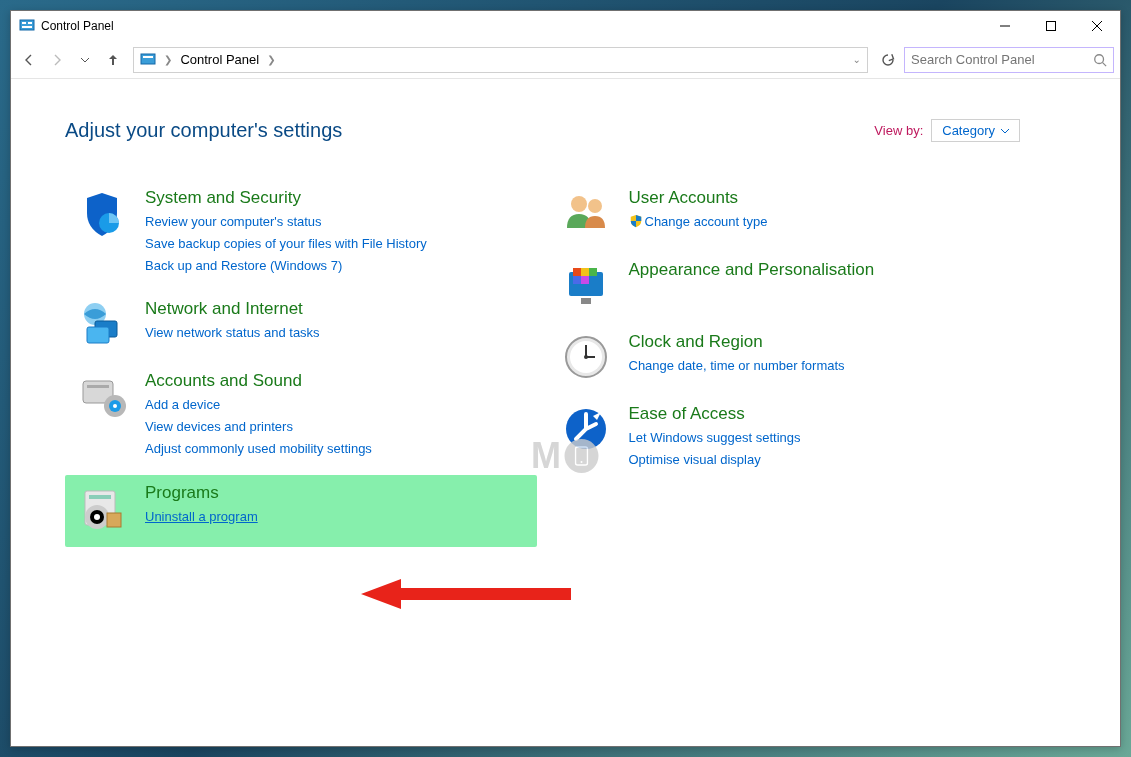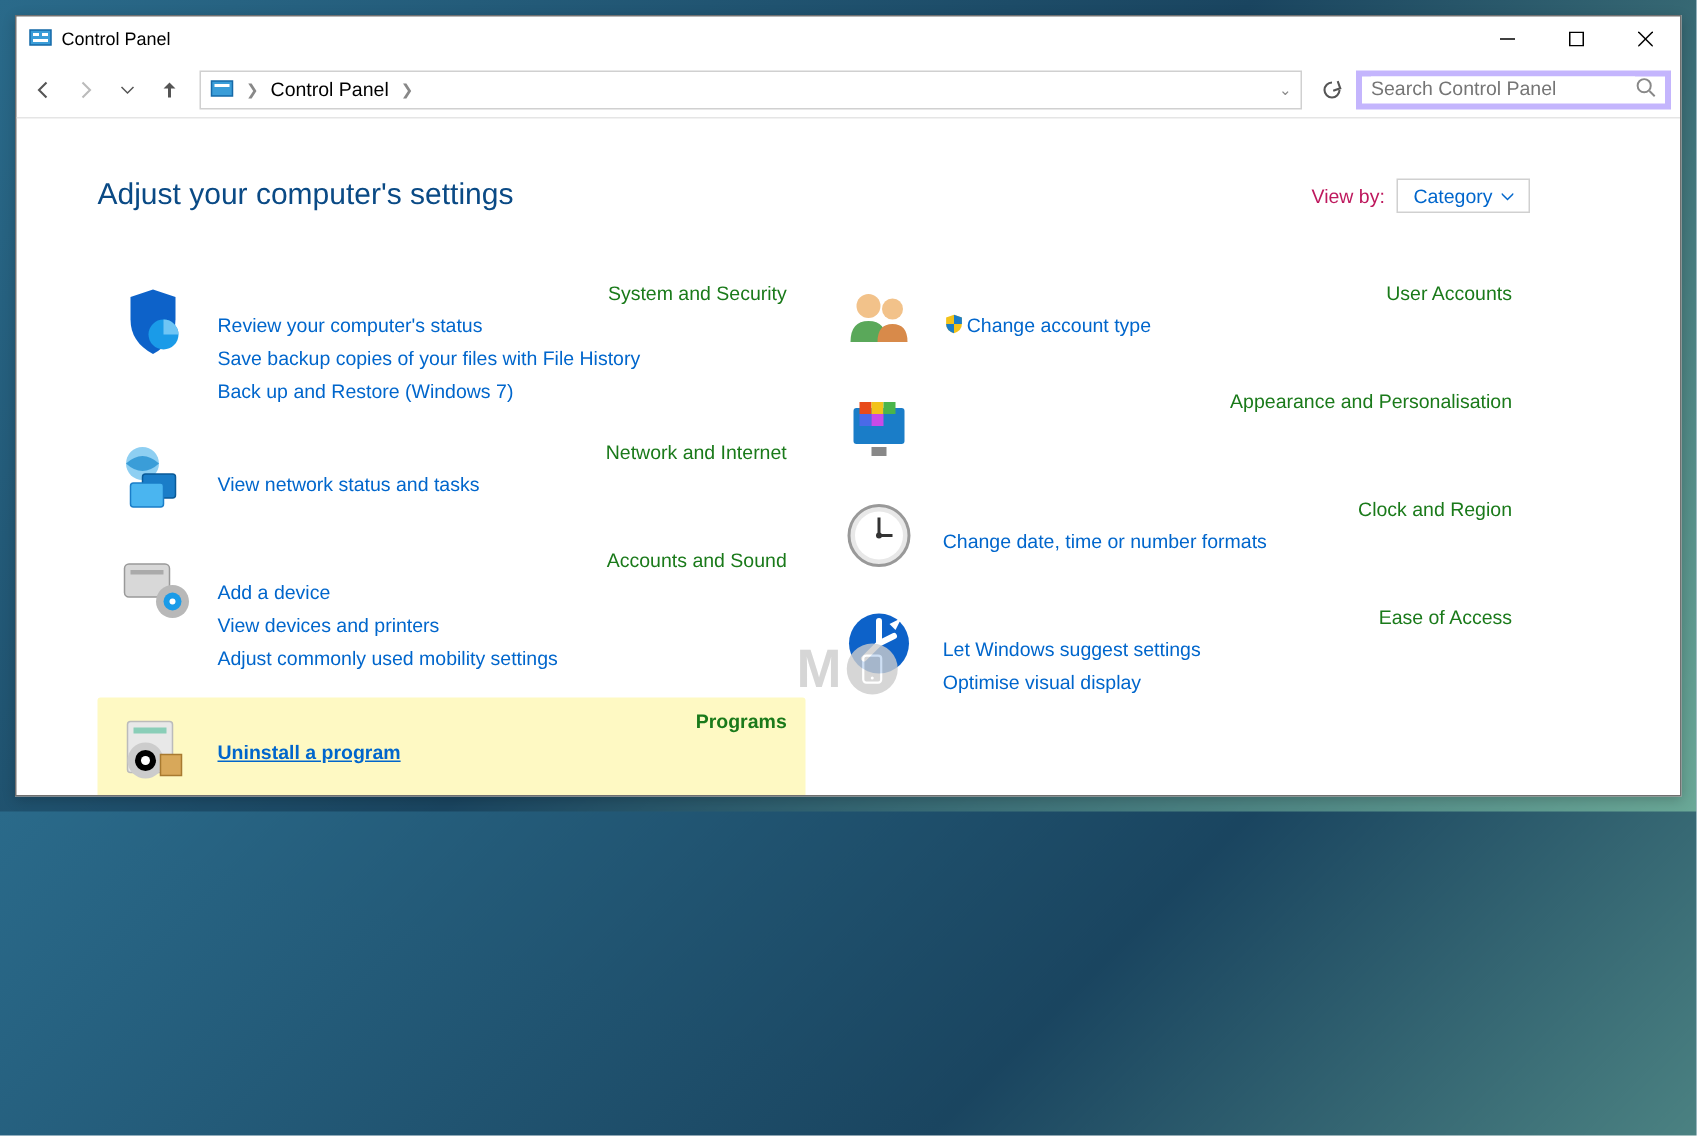--- a/index.html
+++ b/index.html
@@ -1,45 +1,45 @@
 <!DOCTYPE html>
 <html><head>
 <meta charset="utf-8">
 <style>
 * { box-sizing: border-box; margin: 0; padding: 0; font-family: "Segoe UI", Tahoma, sans-serif; }
 body { background: linear-gradient(135deg,#2a6a8a,#1a4560,#6aa897); padding: 10px; }
-.window { width: 1111px; height: 521px; background: #fff; border: 1px solid #707070; box-shadow: 0 2px 8px rgba(0,0,0,.2); position: relative; overflow: hidden; }
+.window { width: 1111px; height: 737px; background: #fff; border: 1px solid #707070; box-shadow: 0 2px 8px rgba(0,0,0,.2); position: relative; overflow: hidden; }
 .title-bar { height: 30px; display: flex; align-items: center; padding-left: 8px; }
 .title-bar .icon { width: 16px; height: 16px; margin-right: 6px; }
 .title-text { font-size: 12px; color: #000; flex: 1; }
 .win-controls { display: flex; height: 30px; }
 .win-btn { width: 46px; display: flex; align-items: center; justify-content: center; cursor: pointer; }
 .nav-bar { height: 38px; display: flex; align-items: center; padding: 0 6px; border-bottom: 1px solid #e5e5e5; gap: 4px; }
 .nav-btn { width: 24px; height: 24px; display: flex; align-items: center; justify-content: center; cursor: pointer; color: #555; }
 .nav-btn.disabled { color: #bbb; cursor: default; }
 .addr { flex: 1; height: 26px; border: 1px solid #d0d0d0; margin: 0 4px; display: flex; align-items: center; padding: 0 6px; gap: 8px; }
 .addr-text { font-size: 13px; cursor: pointer; }
 .addr-sep { color: #888; font-size: 10px; }
 .addr .spacer { flex: 1; }
 .refresh { width: 24px; height: 24px; display: flex; align-items: center; justify-content: center; cursor: pointer; }
-.search { width: 210px; height: 26px; border: 4px solid #c4b5fd; display: flex; align-items: flex-start; padding: 0 6px; }
+.search { width: 210px; height: 26px; border: 1px solid #c4b5fd; display: flex; align-items: center; padding: 0 6px; }
 .search input { border: none; outline: none; flex: 1; font-size: 13px; color: #666; }
 .content { padding: 40px 100px 20px 54px; position: relative; }
 .header-row { display: flex; justify-content: space-between; align-items: center; margin-bottom: 38px; }
 .header-row h1 { font-size: 20px; font-weight: 400; color: #0a4a85; }
 .view-by { display: flex; align-items: center; gap: 8px; font-size: 13px; }
 .view-by .label { color: #be185d; }
 .view-by .dd { border: 1px solid #d0d0d0; padding: 3px 10px; cursor: pointer; color: #0066cc; display: flex; align-items: center; gap: 6px; text-align: center; }
 .columns { display: flex; gap: 12px; }
 .col { flex: 1; }
 .category { display: flex; gap: 18px; padding: 8px 12px 14px 12px; border-radius: 2px; }
-.category.highlighted { background: #fef9c3; font-weight: bold; }
+.category.highlighted { background: #86efac; }
 .cat-icon { width: 50px; height: 50px; flex-shrink: 0; display: flex; align-items: center; justify-content: center; }
 .cat-body { flex: 1; }
-.cat-title { font-size: 13px; color: #1a7a1a; cursor: pointer; margin-bottom: 3px; text-align: right; }
+.cat-title { font-size: 17px; color: #1a7a1a; cursor: pointer; margin-bottom: 3px; }
 .cat-link { display: block; font-size: 13px; color: #0066cc; cursor: pointer; line-height: 1.7; }
 .cat-link.underlined { text-decoration: underline; }
 .shield-badge { display: inline-block; width: 14px; height: 14px; vertical-align: -2px; margin-right: 2px; }
 .arrow-annotation { position: absolute; left: 350px; top: 500px; pointer-events: none; }
 .watermark { position: absolute; left: 50%; bottom: 90px; transform: translateX(-50%); font-size: 36px; font-weight: 700; color: #ccc; letter-spacing: 1px; opacity: .8; display: flex; align-items: center; }
 .watermark .o-icon { display: inline-flex; width: 34px; height: 34px; border-radius: 50%; background: #ccc; margin: 0 2px; align-items: center; justify-content: center; }
 .small-icon { width:16px; height:16px; }
 </style>
 </head>
 <body>

